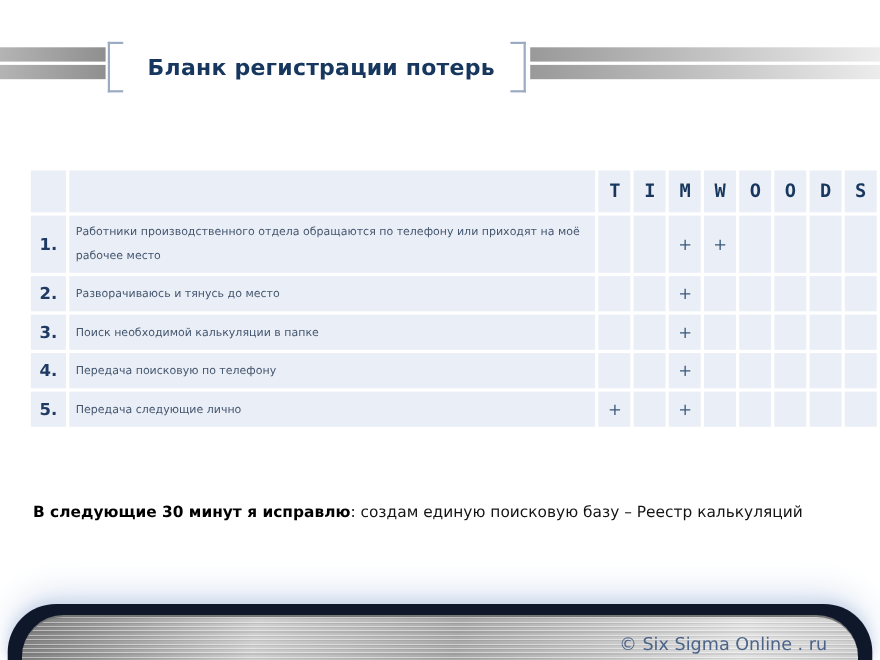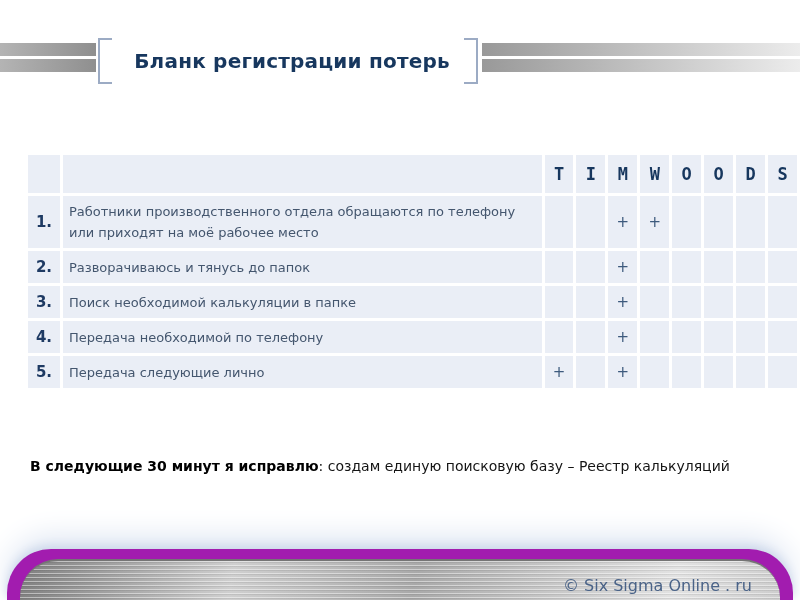--- a/index.html
+++ b/index.html
@@ -20,32 +20,32 @@
     font-size:20px;font-weight:bold;color:#17375e;letter-spacing:.2px;}
 
   
   table.loss{position:absolute;left:25px;top:152px;border-collapse:separate;border-spacing:3px;}
   table.loss th,table.loss td{background:#eaeef6;margin:0;}
   th.c-blank-num{width:30px;}
   th.c-blank-desc{width:468px;}
   th.c-mark{width:27px;height:36px;font-family:"DejaVu Sans Mono","Liberation Mono",monospace;
     font-size:17px;font-weight:bold;color:#17375e;text-align:center;vertical-align:middle;}
   td.c-num{width:30px;font-size:15px;font-weight:bold;color:#1e3a63;text-align:center;vertical-align:middle;}
-  td.c-desc{width:468px;font-size:13px;color:#44566e;line-height:21px;padding:3px 6px;vertical-align:middle;}
+  td.c-desc{width:468px;font-size:10px;color:#44566e;line-height:21px;padding:3px 6px;vertical-align:middle;}
   td.c-mark{width:27px;font-size:15px;color:#3d5a7d;text-align:center;vertical-align:middle;}
   tbody tr td{height:26px;}
   tbody tr.first td{height:46px;}
 
   
   .note{position:absolute;left:30px;width:740px;top:441px;font-size:14px;line-height:23px;
     color:#141414;text-align:justify;}
   .note .b{font-weight:bold;color:#000;}
 
   
-  .footer-bar{position:absolute;left:7px;right:7px;top:549px;height:51px;background:#a21caf;
+  .footer-bar{position:absolute;left:7px;right:7px;top:549px;height:51px;background:#0f172a;
     border-radius:44px 44px 0 0;
     box-shadow:0 -3px 10px #ccd7ea, 0 -12px 30px #dde5f2;}
   .footer-metal{position:absolute;left:13px;right:13px;top:10px;bottom:0;
     border-radius:38px 38px 0 0;border-top:2px solid #757575;
     background:
       repeating-linear-gradient(180deg, rgba(255,255,255,.45) 0 1px, rgba(0,0,0,.07) 1px 2px, rgba(255,255,255,0) 2px 4px),
       linear-gradient(100deg,#7f7f7f 0%,#cfcfcf 28%,#a9a9a9 52%,#e2e2e2 86%,#cdcdcd 100%);}
   .footer-credit{position:absolute;right:28px;bottom:5px;font-size:16px;color:#4a6388;}
 </style>
 </head>
@@ -88,21 +88,21 @@
           <td class="c-mark"></td>
           <td class="c-mark">+</td>
           <td class="c-mark">+</td>
           <td class="c-mark"></td>
           <td class="c-mark"></td>
           <td class="c-mark"></td>
           <td class="c-mark"></td>
         </tr>
         <tr>
           <td class="c-num">2.</td>
-          <td class="c-desc">Разворачиваюсь и тянусь до папок</td>
+          <td class="c-desc">Разворачиваюсь и тянусь до место</td>
           <td class="c-mark"></td>
           <td class="c-mark"></td>
           <td class="c-mark">+</td>
           <td class="c-mark"></td>
           <td class="c-mark"></td>
           <td class="c-mark"></td>
           <td class="c-mark"></td>
           <td class="c-mark"></td>
         </tr>
         <tr>
@@ -112,21 +112,21 @@
           <td class="c-mark"></td>
           <td class="c-mark">+</td>
           <td class="c-mark"></td>
           <td class="c-mark"></td>
           <td class="c-mark"></td>
           <td class="c-mark"></td>
           <td class="c-mark"></td>
         </tr>
         <tr>
           <td class="c-num">4.</td>
-          <td class="c-desc">Передача необходимой по телефону</td>
+          <td class="c-desc">Передача поисковую по телефону</td>
           <td class="c-mark"></td>
           <td class="c-mark"></td>
           <td class="c-mark">+</td>
           <td class="c-mark"></td>
           <td class="c-mark"></td>
           <td class="c-mark"></td>
           <td class="c-mark"></td>
           <td class="c-mark"></td>
         </tr>
         <tr>

